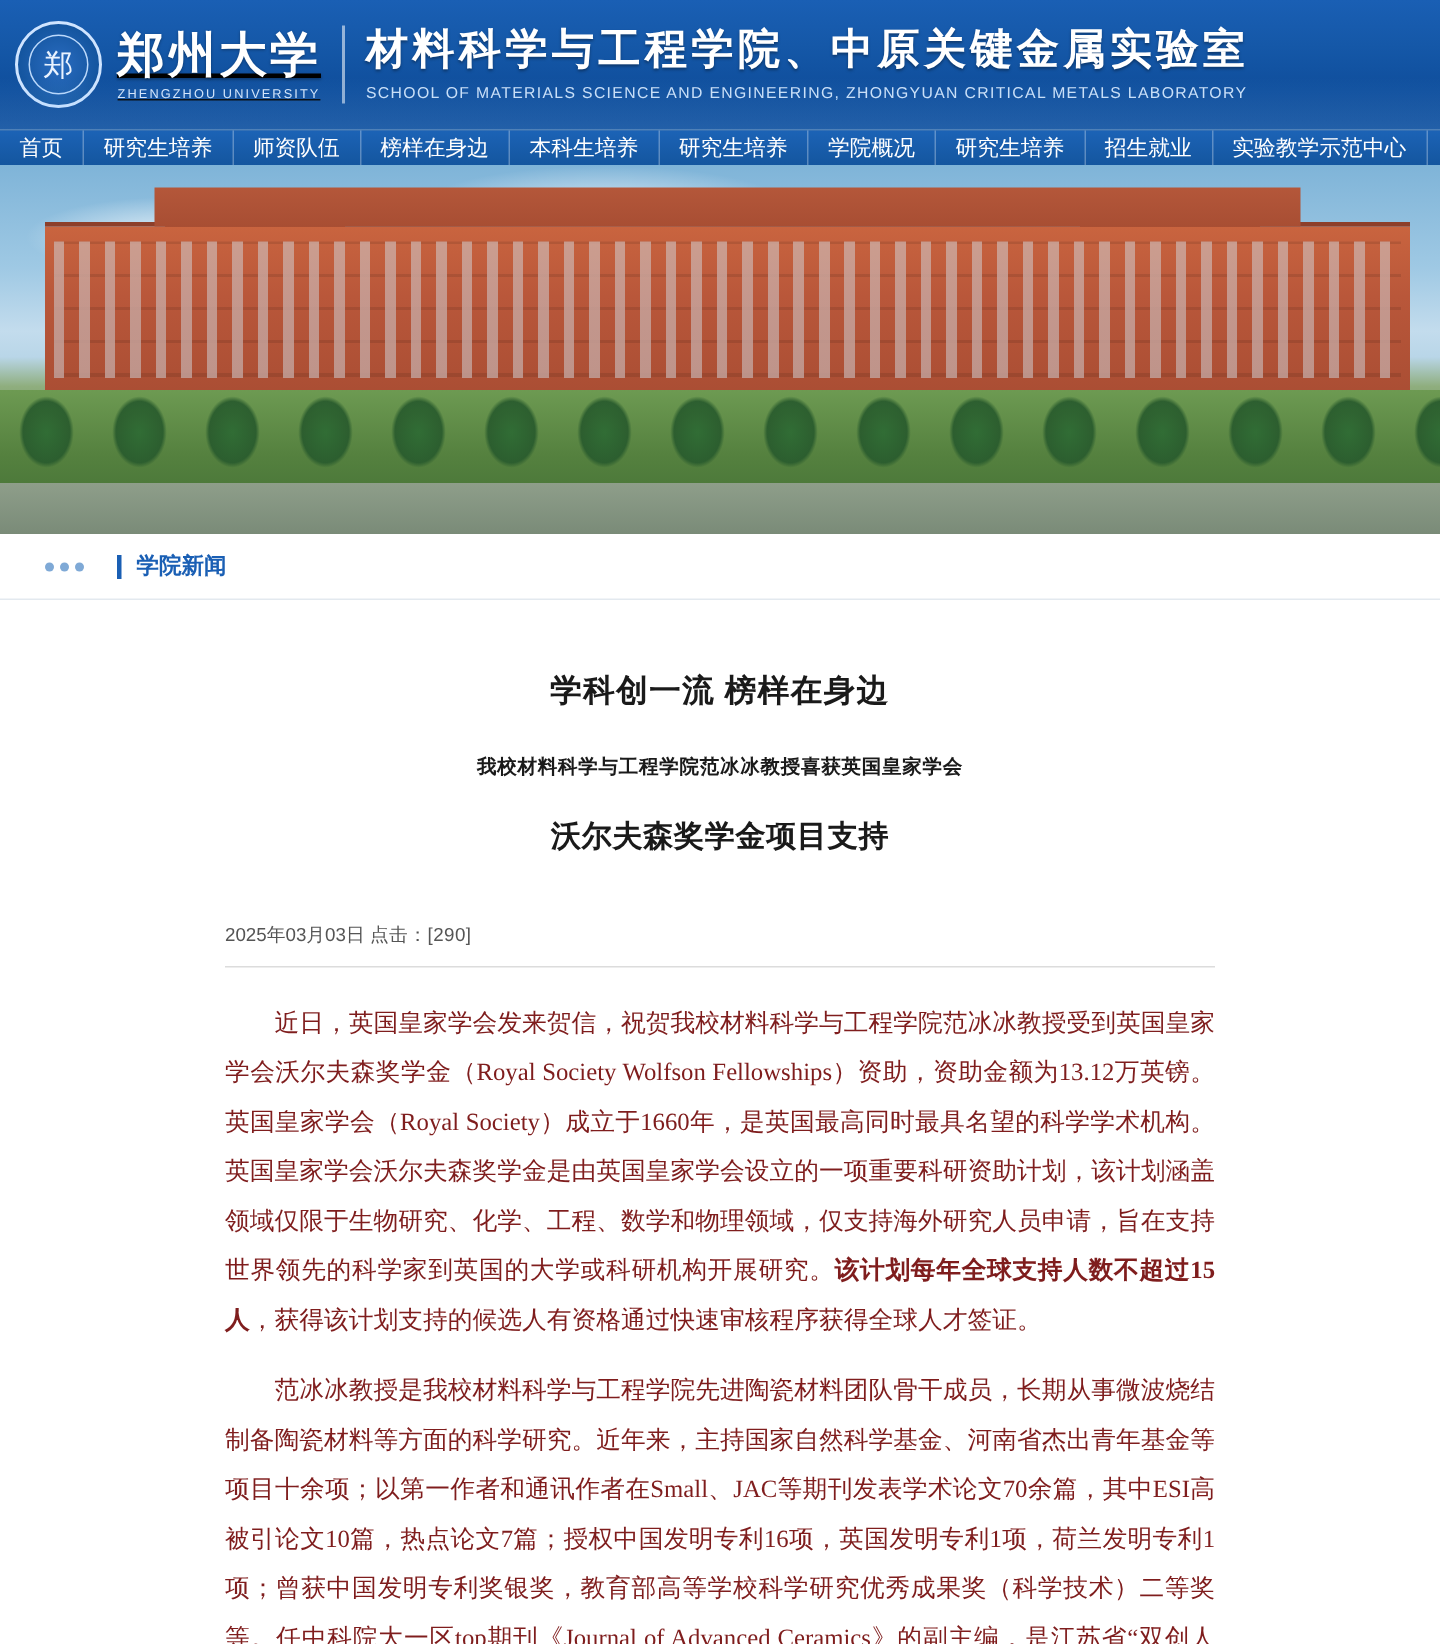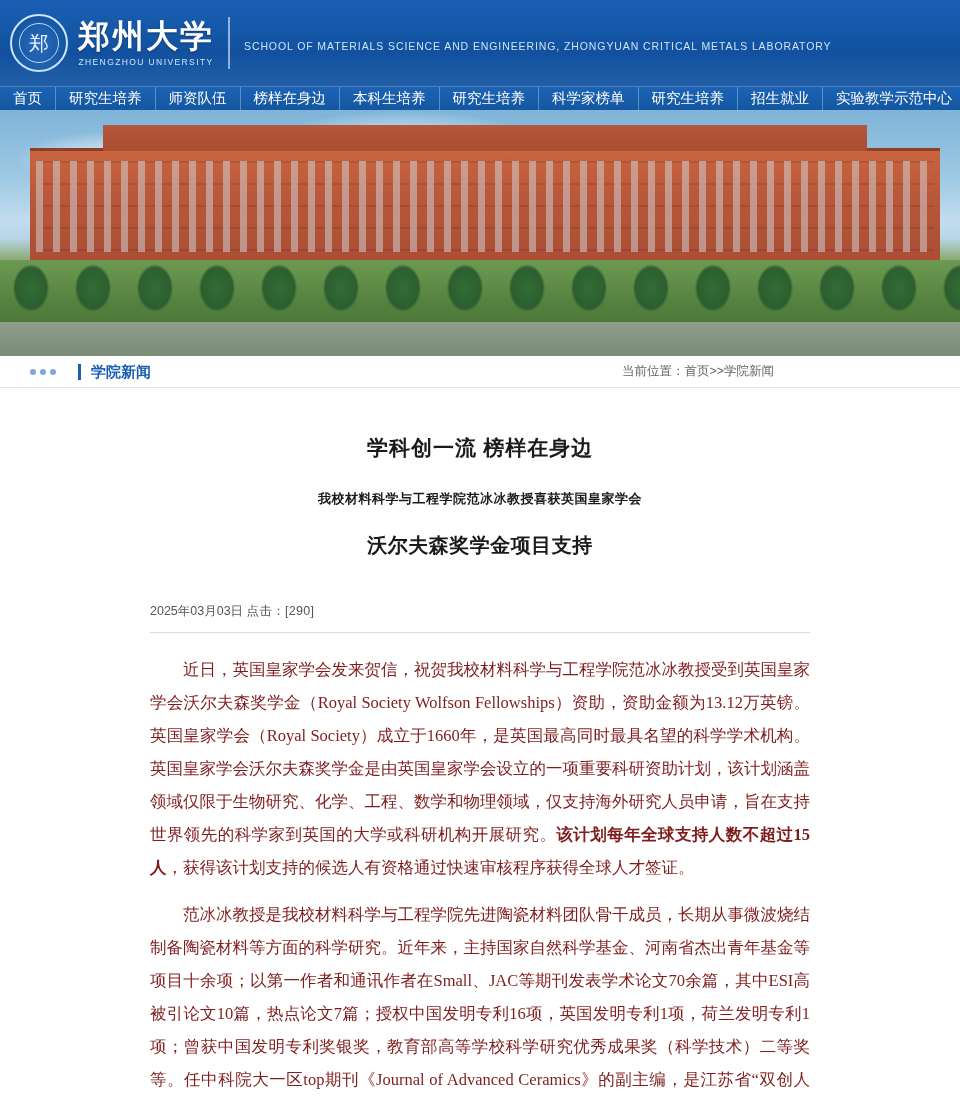--- a/index.html
+++ b/index.html
@@ -68,21 +68,21 @@
     line-height: 1;
     text-shadow: 0 1px 2px rgba(0,0,0,.35);
   }
   .brand-en {
     color: #d9e8fb;
     font-size: 8.5px;
     letter-spacing: 1.4px;
     margin-top: 5px;
     font-family: "Liberation Sans", sans-serif;
   }
-  .brand-left { display: flex; flex-direction: column; align-items: center; padding-right: 12px;}
+  .brand-left { display: flex; flex-direction: column; align-items: center; padding-right: 12px; text-decoration: underline;}
   .brand-divider {
     width: 2px;
     height: 52px;
     background: rgba(255,255,255,.55);
     margin: 0 14px 0 2px;
   }
   .brand-right { display: flex; flex-direction: column; }
   .brand-right .cn {
     color: #ffffff;
     font-family: "Liberation Serif", serif;
@@ -183,21 +183,21 @@
     opacity: .95;
   }
   .hero .road {
     position: absolute;
     left: 0; right: 0; bottom: 0; height: 34px;
     background: linear-gradient(180deg, #8e9e8a 0%, #7a8b78 100%);
   }
 
   
   .section-bar {
-    height: 32px;
+    height: 44px;
     display: flex;
     align-items: center;
     border-bottom: 1px solid #e3e9ef;
     background: #ffffff;
     padding: 0 18px;
   }
   .dots { display: flex; gap: 4px; margin-left: 12px; margin-right: 22px; }
   .dots i {
     width: 6px; height: 6px; border-radius: 50%;
     background: #7fa9d6; display: block;
@@ -262,33 +262,34 @@
     <div class="header-inner">
       <div class="logo-seal">
         <div class="seal-inner">郑</div>
       </div>
       <div class="brand-left">
         <div class="brand-cn">郑州大学</div>
         <div class="brand-en">ZHENGZHOU UNIVERSITY</div>
       </div>
       <div class="brand-divider"></div>
       <div class="brand-right">
+        <div class="cn">材料科学与工程学院、中原关键金属实验室</div>
         <div class="en">SCHOOL OF MATERIALS SCIENCE AND ENGINEERING, ZHONGYUAN CRITICAL METALS LABORATORY</div>
       </div>
     </div>
   </div>
 
   <nav class="nav">
     <div class="nav-item">首页</div>
     <div class="nav-item">研究生培养</div>
     <div class="nav-item">师资队伍</div>
     <div class="nav-item">榜样在身边</div>
     <div class="nav-item">本科生培养</div>
     <div class="nav-item">研究生培养</div>
-    <div class="nav-item">科学家榜单</div>
+    <div class="nav-item">学院概况</div>
     <div class="nav-item">研究生培养</div>
     <div class="nav-item">招生就业</div>
     <div class="nav-item">实验教学示范中心</div>
   </nav>
 
   <div class="hero">
     <div class="sky-clouds"></div>
     <div class="tower-l"></div>
     <div class="tower-r"></div>
     <div class="building">
@@ -299,21 +300,20 @@
     <div class="road"></div>
   </div>
 
   <div class="section-bar">
     <div class="dots">
         <i></i>
         <i></i>
         <i></i>
       </div>
     <div class="section-title">学院新闻</div>
-    <div class="breadcrumb">当前位置：首页&gt;&gt;学院新闻</div>
   </div>
 
   <article class="article">
     <h1 class="art-title-1">学科创一流  榜样在身边</h1>
     <h2 class="art-title-2">我校材料科学与工程学院范冰冰教授喜获英国皇家学会</h2>
     <h2 class="art-title-3">沃尔夫森奖学金项目支持</h2>
 
     <div class="meta">
       <span>2025年03月03日</span>
       <span class="hits">点击：</span><span class="hits">[290]</span>

